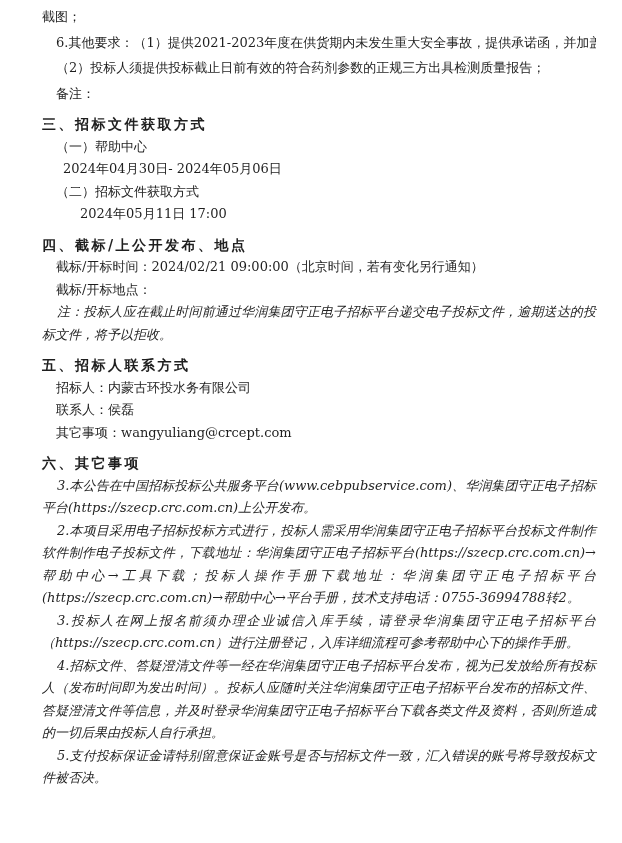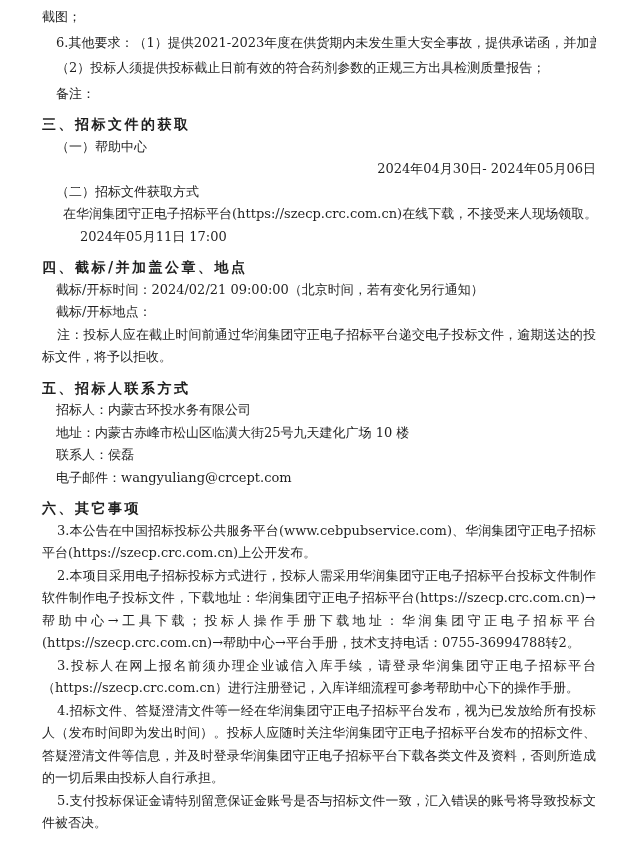--- a/index.html
+++ b/index.html
@@ -28,66 +28,65 @@
   .intro .line { margin-bottom: 3px; }
   .heading {
     margin: 8px 0 0 0;
     line-height: 22.5px;
     font-size: 14px;
     font-weight: bold;
     letter-spacing: 2.5px;
     white-space: nowrap;
   }
   .ind1 { padding-left: 14px; }
-  .ind2 { padding-left: 21px; text-align: right; }
+  .ind2 { padding-left: 21px; }
   .ind3 { padding-left: 38px; }
   .para {
     margin: 0;
     line-height: 22.5px;
     text-indent: 15px;
     text-align: justify;
     white-space: normal;
     overflow: visible;
+    font-style: italic;
   }
   .section { margin: 0; }
 </style>
 </head>
 <body>
 
 <div class="page">
 
   <div class="intro">
     <p class="line">截图；</p>
     <p class="line ind1">6.其他要求：（1）提供2021-2023年度在供货期内未发生重大安全事故，提供承诺函，并加盖公章；</p>
     <p class="line ind1">（2）投标人须提供投标截止日前有效的符合药剂参数的正规三方出具检测质量报告；</p>
     <p class="line ind1">备注：</p>
   </div>
 
   <div class="section">
-    <h2 class="heading">三、招标文件的获取</h2>
+    <h2 class="heading">三、招标文件获取方式</h2>
     <p class="line ind1">（一）帮助中心</p>
     <p class="line ind2">2024年04月30日- 2024年05月06日</p>
     <p class="line ind1">（二）招标文件获取方式</p>
-    <p class="line ind2">在华润集团守正电子招标平台(https://szecp.crc.com.cn)在线下载，不接受来人现场领取。</p>
     <p class="line ind3">2024年05月11日 17:00</p>
   </div>
 
   <div class="section">
-    <h2 class="heading">四、截标/并加盖公章、地点</h2>
+    <h2 class="heading">四、截标/上公开发布、地点</h2>
     <p class="line ind1">截标/开标时间：2024/02/21 09:00:00（北京时间，若有变化另行通知）</p>
     <p class="line ind1">截标/开标地点：</p>
     <p class="para">注：投标人应在截止时间前通过华润集团守正电子招标平台递交电子投标文件，逾期送达的投标文件，将予以拒收。</p>
   </div>
 
   <div class="section">
     <h2 class="heading">五、招标人联系方式</h2>
     <p class="line ind1">招标人：内蒙古环投水务有限公司</p>
-    <p class="line ind1">地址：内蒙古赤峰市松山区临潢大街25号九天建化广场 10 楼</p>
     <p class="line ind1">联系人：侯磊</p>
-    <p class="line ind1">电子邮件：wangyuliang@crcept.com</p>
+    <p class="line ind1">其它事项：wangyuliang@crcept.com</p>
   </div>
 
   <div class="section">
     <h2 class="heading">六、其它事项</h2>
     <p class="para">3.本公告在中国招标投标公共服务平台(www.cebpubservice.com)、华润集团守正电子招标平台(https://szecp.crc.com.cn)上公开发布。</p>
     <p class="para">2.本项目采用电子招标投标方式进行，投标人需采用华润集团守正电子招标平台投标文件制作软件制作电子投标文件，下载地址：华润集团守正电子招标平台(https://szecp.crc.com.cn)→帮助中心→工具下载；投标人操作手册下载地址：华润集团守正电子招标平台(https://szecp.crc.com.cn)→帮助中心→平台手册，技术支持电话：0755-36994788转2。</p>
     <p class="para">3.投标人在网上报名前须办理企业诚信入库手续，请登录华润集团守正电子招标平台（https://szecp.crc.com.cn）进行注册登记，入库详细流程可参考帮助中心下的操作手册。</p>
     <p class="para">4.招标文件、答疑澄清文件等一经在华润集团守正电子招标平台发布，视为已发放给所有投标人（发布时间即为发出时间）。投标人应随时关注华润集团守正电子招标平台发布的招标文件、答疑澄清文件等信息，并及时登录华润集团守正电子招标平台下载各类文件及资料，否则所造成的一切后果由投标人自行承担。</p>
     <p class="para">5.支付投标保证金请特别留意保证金账号是否与招标文件一致，汇入错误的账号将导致投标文件被否决。</p>
   </div>

